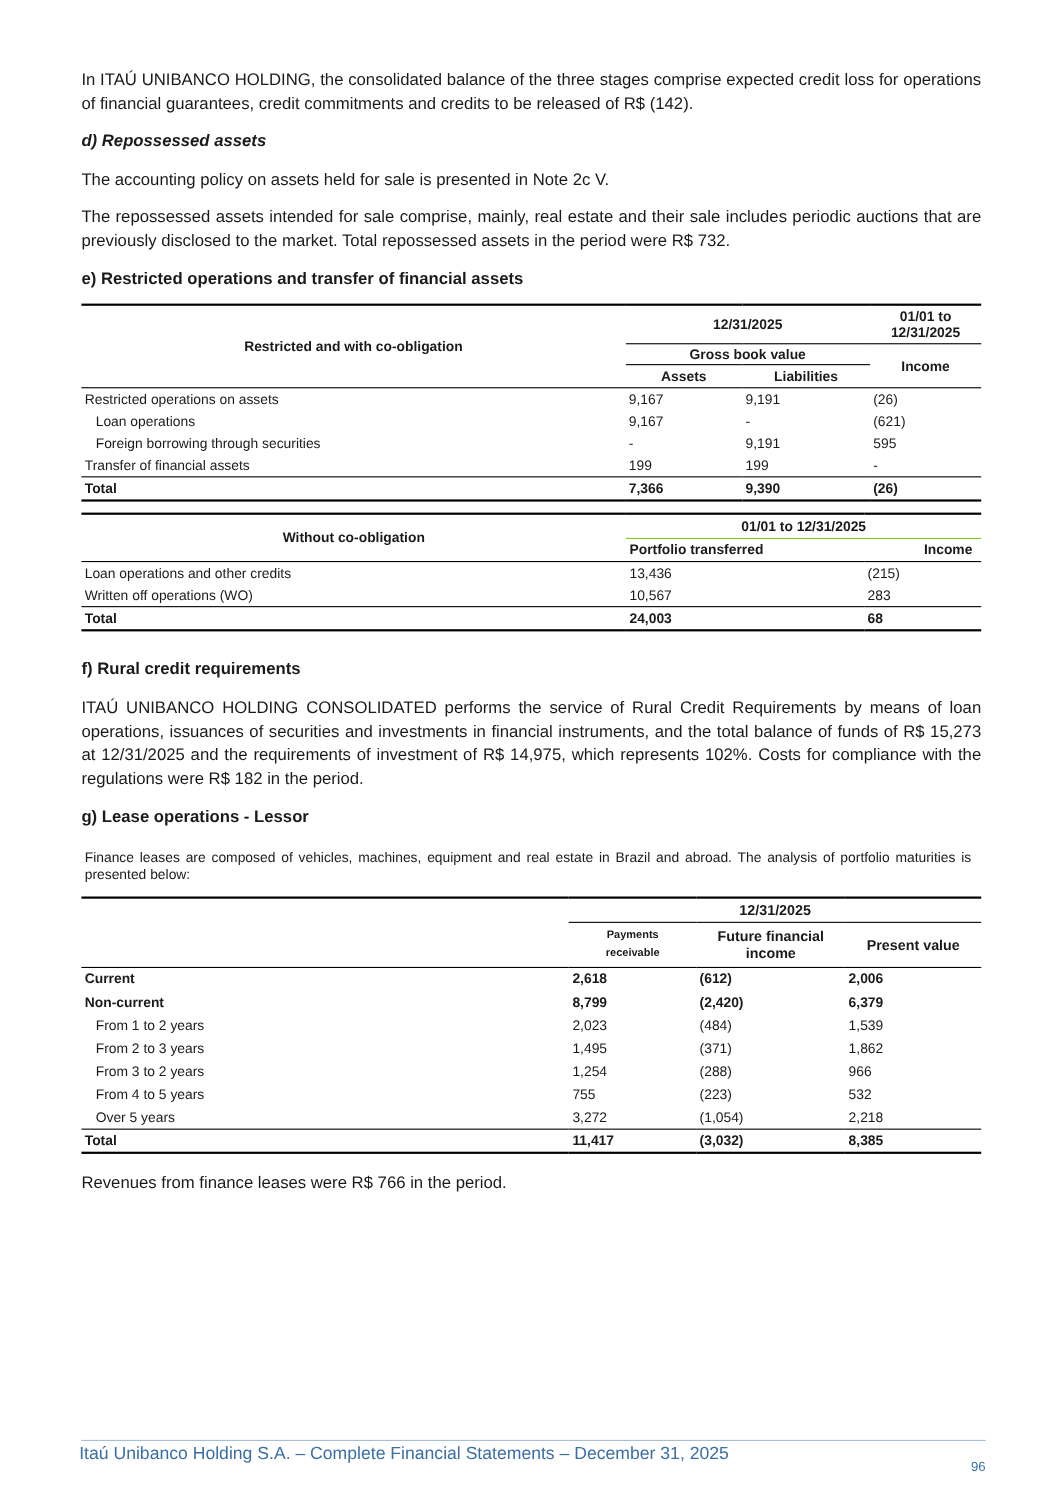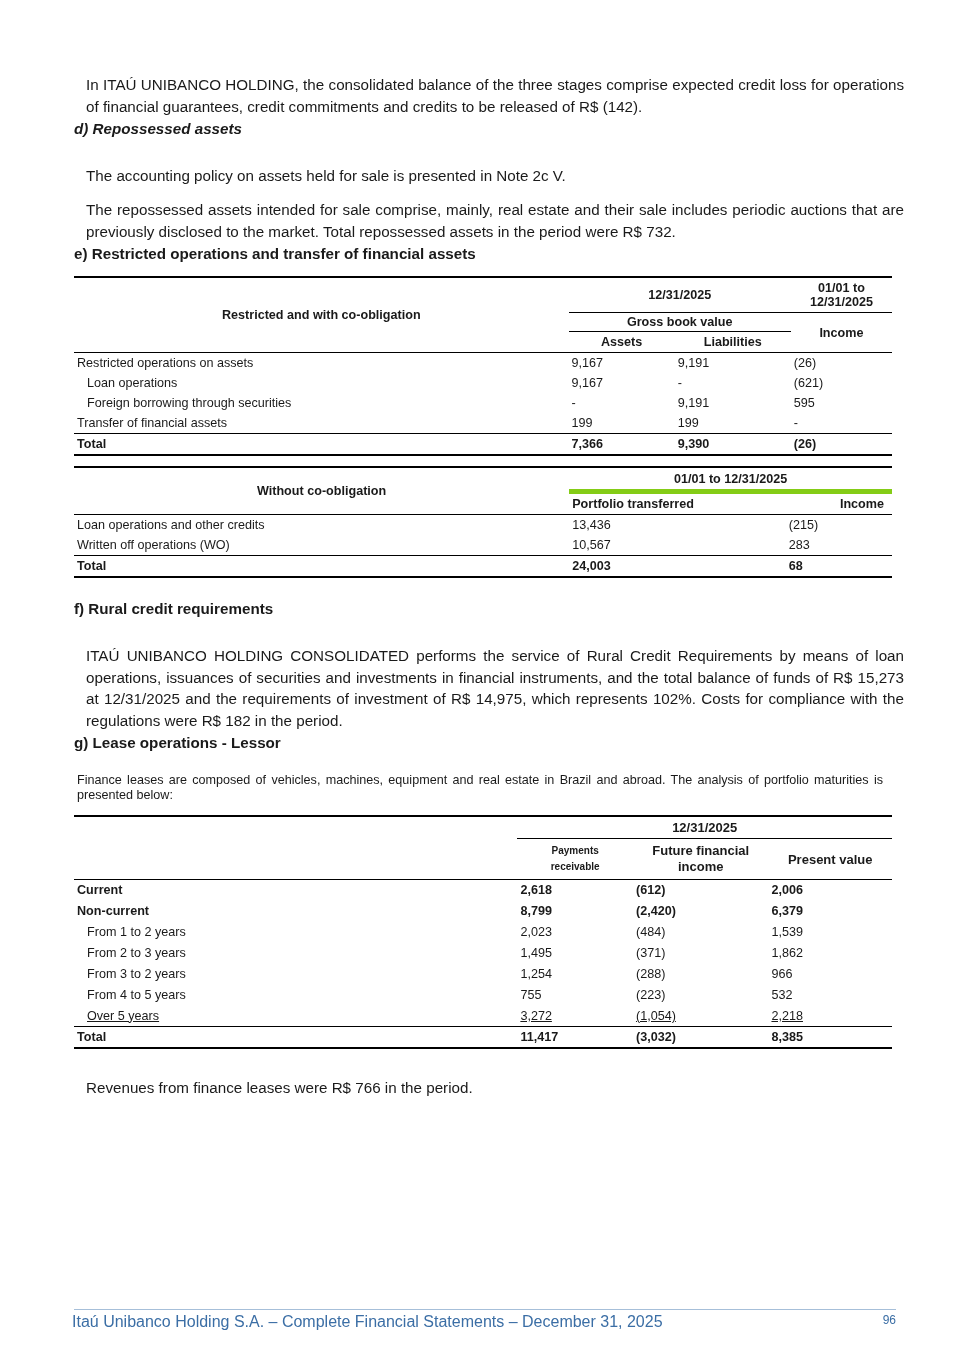--- a/index.html
+++ b/index.html
@@ -1,29 +1,29 @@
 <!DOCTYPE html>
 <html><head>
 <meta charset="utf-8">
 <style>
   html, body { margin:0; padding:0; background:#ffffff; }
   body { width:965px; height:1365px; position:relative; font-family:"Liberation Sans", sans-serif; color:#1a1a1a; }
   .page { position:absolute; left:74px; top:0; width:818px; }
-  p.body { font-size:15.2px; line-height:21.5px; margin:12px; text-align:justify; }
+  p.body { font-size:15.2px; line-height:21.5px; margin:0; text-align:justify; }
   h3 { font-size:15.2px; font-weight:bold; margin:0; }
   .abs { position:absolute; left:0; width:818px; }
   table { border-collapse:collapse; width:808px; font-size:12.6px; }
   td, th { padding:0 3px; height:20px; }
   th { font-weight:bold; font-size:12.6px; }
   .num { text-align:left; }
   .bold td { font-weight:bold; }
   .indent { padding-left:13px; }
   .foot { position:absolute; left:74px; top:1309px; width:822px; border-top:1px solid #a6bfd9; }
   .foot .l { position:absolute; left:-2px; top:3px; font-size:16px; color:#3b6ea5; }
-  .foot .r { position:absolute; right:0; top:3px; font-size:12px; color:#3b6ea5; }
+  .foot .r { position:absolute; right:0; top:16px; font-size:12px; color:#3b6ea5; }
 </style>
 </head>
 <body>
 
 <div class="page">
 
   <p class="body abs" style="top:62px;">In ITAÚ UNIBANCO HOLDING, the consolidated balance of the three stages comprise expected credit loss for operations of financial guarantees, credit commitments and credits to be released of R$ (142).</p>
 
   <h3 class="abs" style="top:120px;font-style:italic;">d) Repossessed assets</h3>
   <p class="body abs" style="top:153px;">The accounting policy on assets held for sale is presented in Note 2c V.</p>
@@ -76,21 +76,21 @@
       <td class="num">9,390</td>
       <td class="num">(26)</td>
     </tr>
   </tbody>
     </table>
 
   <table class="abs" style="top:466px;">
     <tbody>
         <tr style="border-top:2px solid #000;">
       <th rowspan="2" style="width:488px; text-align:center;">Without co-obligation</th>
-      <th colspan="2" style="border-bottom:5px solid #84cc16; height:21px;">01/01 to 12/31/2025</th>
+      <th colspan="2" style="border-bottom:1px solid #84cc16; height:21px;">01/01 to 12/31/2025</th>
     </tr>
     <tr style="border-bottom:1px solid #000;">
       <th style="text-align:left; width:210px;">Portfolio transferred</th>
       <th style="text-align:right; width:95px; padding-right:8px;">Income</th>
     </tr>
     <tr>
       <td>Loan operations and other credits</td>
       <td class="num">13,436</td>
       <td class="num">(215)</td>
     </tr>
@@ -154,21 +154,21 @@
       <td class="num">1,254</td>
       <td class="num">(288)</td>
       <td class="num">966</td>
     </tr>
     <tr style="height:21px;">
       <td class="indent">From 4 to 5 years</td>
       <td class="num">755</td>
       <td class="num">(223)</td>
       <td class="num">532</td>
     </tr>
-    <tr style="height:21px;text-decoration:underline;">
+    <tr style="height:21px;">
       <td class="indent">Over 5 years</td>
       <td class="num">3,272</td>
       <td class="num">(1,054)</td>
       <td class="num">2,218</td>
     </tr>
     <tr class="bold" style="height:21px; border-top:1px solid #000; border-bottom:2px solid #000;">
       <td>Total</td>
       <td class="num">11,417</td>
       <td class="num">(3,032)</td>
       <td class="num">8,385</td>

